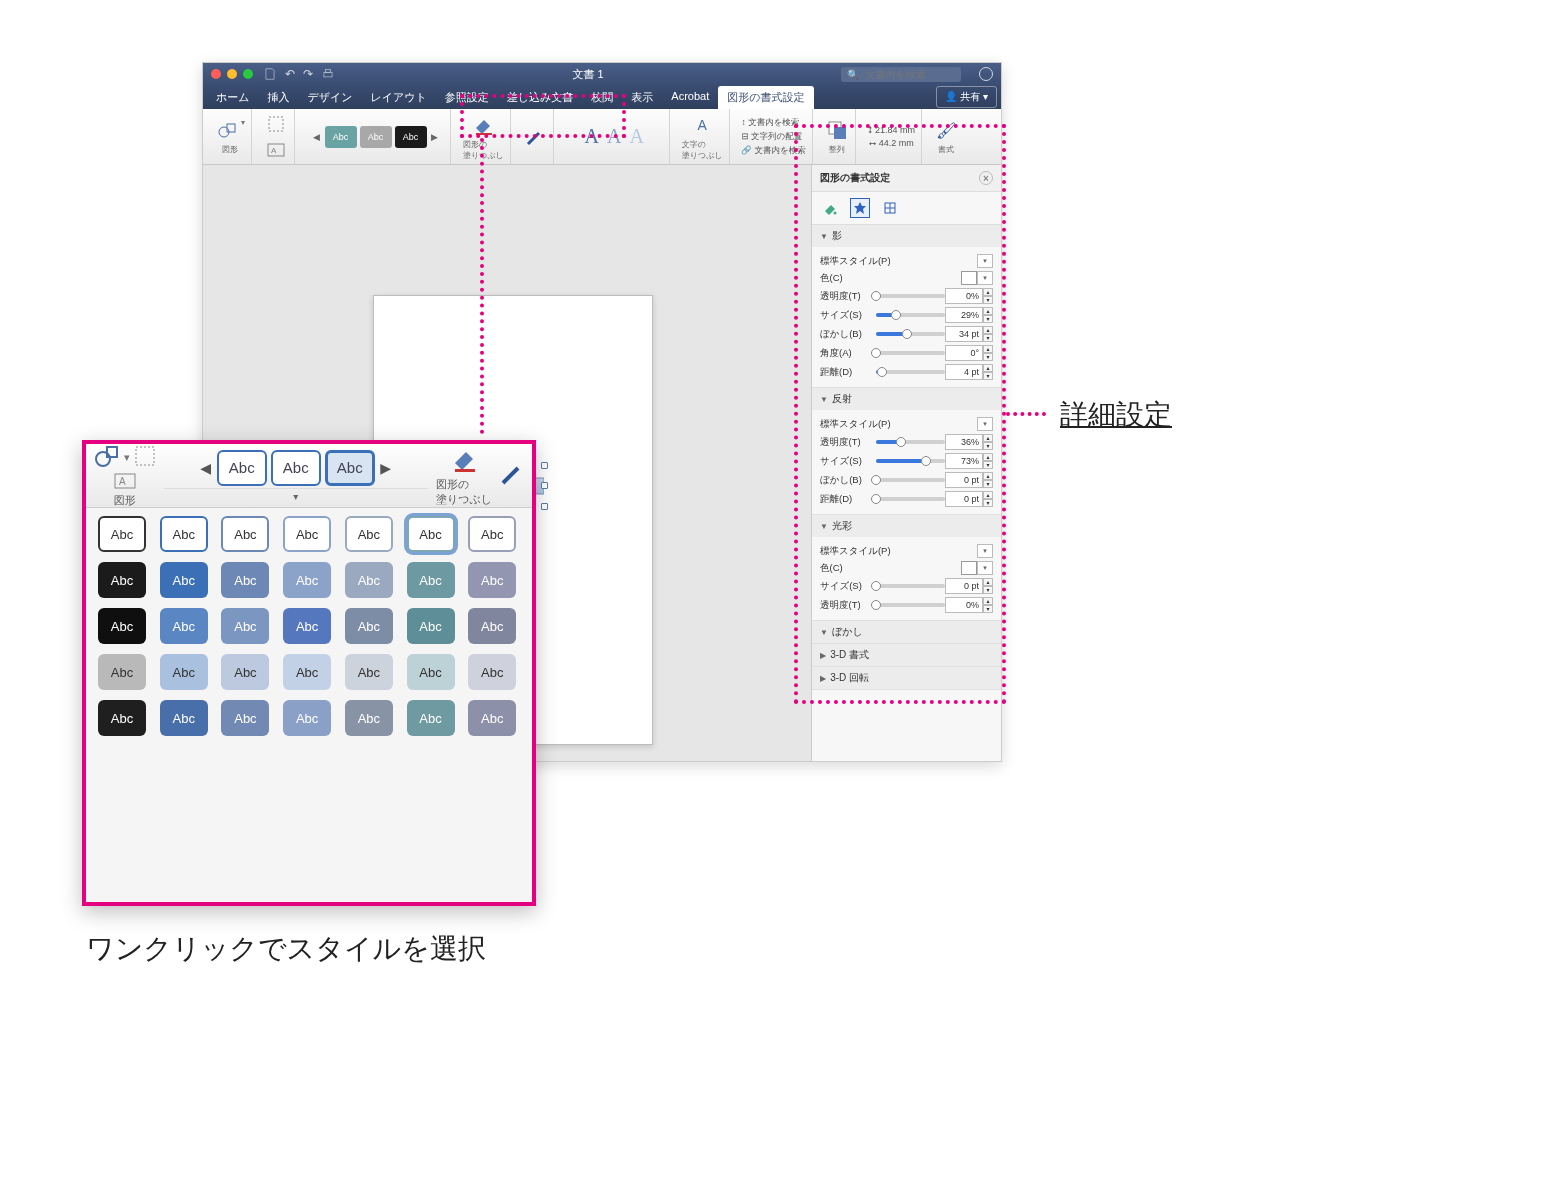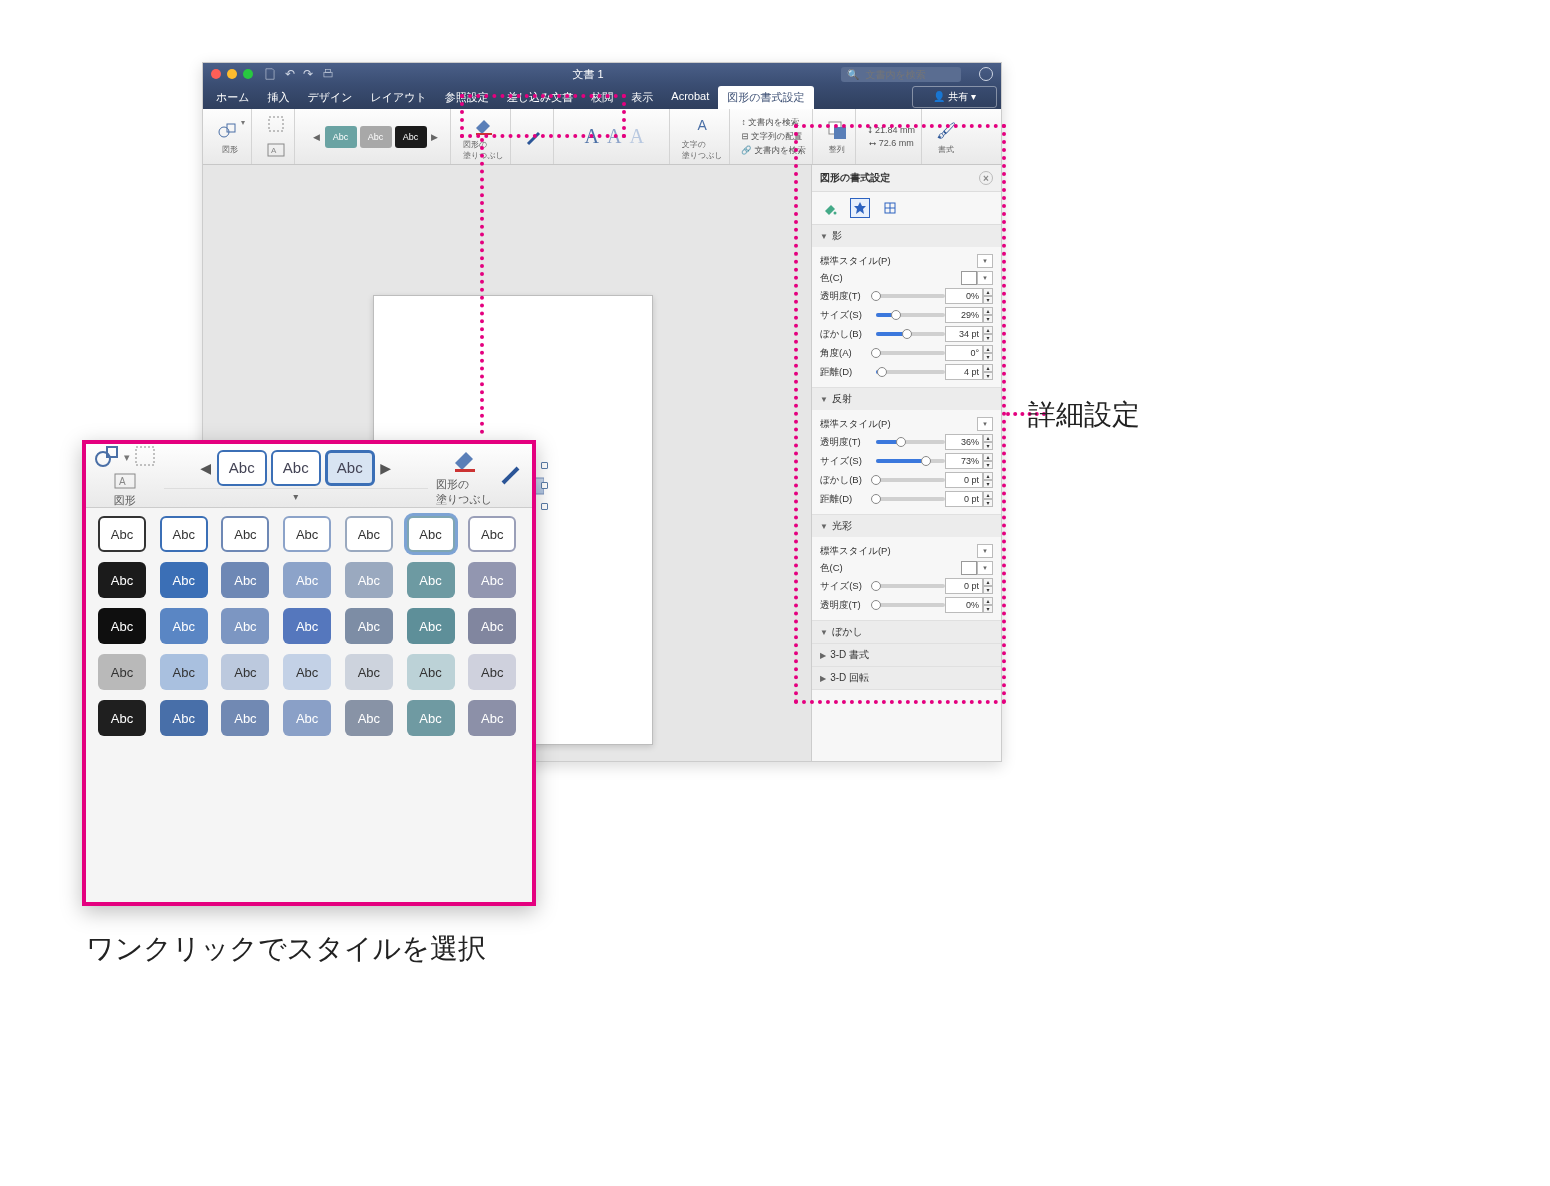--- a/index.html
+++ b/index.html
@@ -31,21 +31,21 @@
   .qat-icon { width:14px; height:14px; fill:#cfd6e4; }
   .doc-title { flex:1; text-align:center; color:#fff; font-size:11px;}
   .search-box { background:#5a6d91; border-radius:3px; padding:1px 6px; color:#cfd6e4; font-size:10px; width:120px; display:flex; align-items:center; gap:4px;}
   .search-box input{ background:transparent;border:none;color:#cfd6e4;font-size:10px;width:80px;outline:none;}
   .smile{width:14px;height:14px;border:1px solid #cfd6e4;border-radius:50%;margin-left:8px;}
 
   .menubar{ height:24px; background:linear-gradient(#3a4d72,#2f3f5e); display:flex; align-items:center; padding:0 4px; color:#fff; font-size:11px; }
   .menubar .tab{ padding:4px 9px; cursor:pointer; }
   .menubar .tab.active{ background:#fff; color:#3a4d72; border-radius:3px 3px 0 0; }
   .menubar .spacer{flex:1;}
-  .share-btn{padding:3px 20px; border:1px solid rgba(255,255,255,.4); border-radius:3px; font-size:10px;}
+  .share-btn{padding:3px 8px; border:1px solid rgba(255,255,255,.4); border-radius:3px; font-size:10px;}
 
   .ribbon{ height:56px; background:linear-gradient(#fdfdfd,#e9e9e9); border-bottom:1px solid #c7c7c7; display:flex; align-items:center; padding:0 6px; gap:6px; font-size:9px; color:#555;}
   .rgroup{display:flex;flex-direction:column;align-items:center;gap:2px;border-right:1px solid #d4d4d4;padding:2px 6px;height:100%;justify-content:center;}
   .rgroup:last-child{border-right:none;}
   .rgroup .label{font-size:8px;color:#666;}
   .icon-btn{width:24px;height:24px;border:1px solid transparent;border-radius:3px;display:flex;align-items:center;justify-content:center;background:#fff0;}
   .shape-styles-row{display:flex;align-items:center;gap:3px;}
   .style-preview{width:32px;height:22px;border-radius:3px;display:flex;align-items:center;justify-content:center;font-size:9px;color:#fff;}
   .nav-arrow{width:10px;height:14px;display:flex;align-items:center;justify-content:center;color:#666;}
 
@@ -223,21 +223,21 @@
       <span class="icon-btn">
           <svg width="22" height="22">
             <rect x="3" y="3" width="12" height="12" fill="#fff" stroke="#888"></rect>
             <rect x="8" y="8" width="12" height="12" fill="#5a7fb8"></rect>
           </svg>
         </span>
       <span class="label">整列</span>
     </div>
     <div class="rgroup" style="font-size:9px;">
       <div>⭥ <span>21.84 mm</span></div>
-      <div>⭤ <span>72.6 mm</span></div>
+      <div>⭤ <span>44.2 mm</span></div>
     </div>
     <div class="rgroup">
       <span class="icon-btn" style="color:#2b5597;font-size:16px;">🖌</span>
       <span class="label">書式</span>
     </div>
   </div>
 
   <div class="workarea">
     <div class="page">
       <div class="arrow-shape">
@@ -487,21 +487,21 @@
 
   </div>
         </div>
     </div>
   </div>
 </div>
 
 <div class="dashed-box" style="left:794px;top:124px;width:212px;height:580px;"></div>
 
 <div class="dashed-box" style="left:1006px;top:412px;width:40px;height:0;border:none;border-top:4px dotted #e4007f;"></div>
-<div class="annot-text" style="left:1028px;top:396px;">詳細設定</div>
+<div class="annot-text" style="left:1060px;top:396px;text-decoration:underline;">詳細設定</div>
 
 <div class="dashed-box" style="left:460px;top:94px;width:166px;height:44px;"></div>
 <div class="dashed-box" style="left:480px;top:138px;width:0;height:296px;border:none;border-left:4px dotted #e4007f;"></div>
 
 <div class="style-popup">
   <div class="popup-toolbar">
     <div class="pt-col">
       <div class="pt-row">
         <span><svg width="26" height="26">
               <circle cx="9" cy="16" r="7" fill="none" stroke="#4a6fa6" stroke-width="2"></circle>

